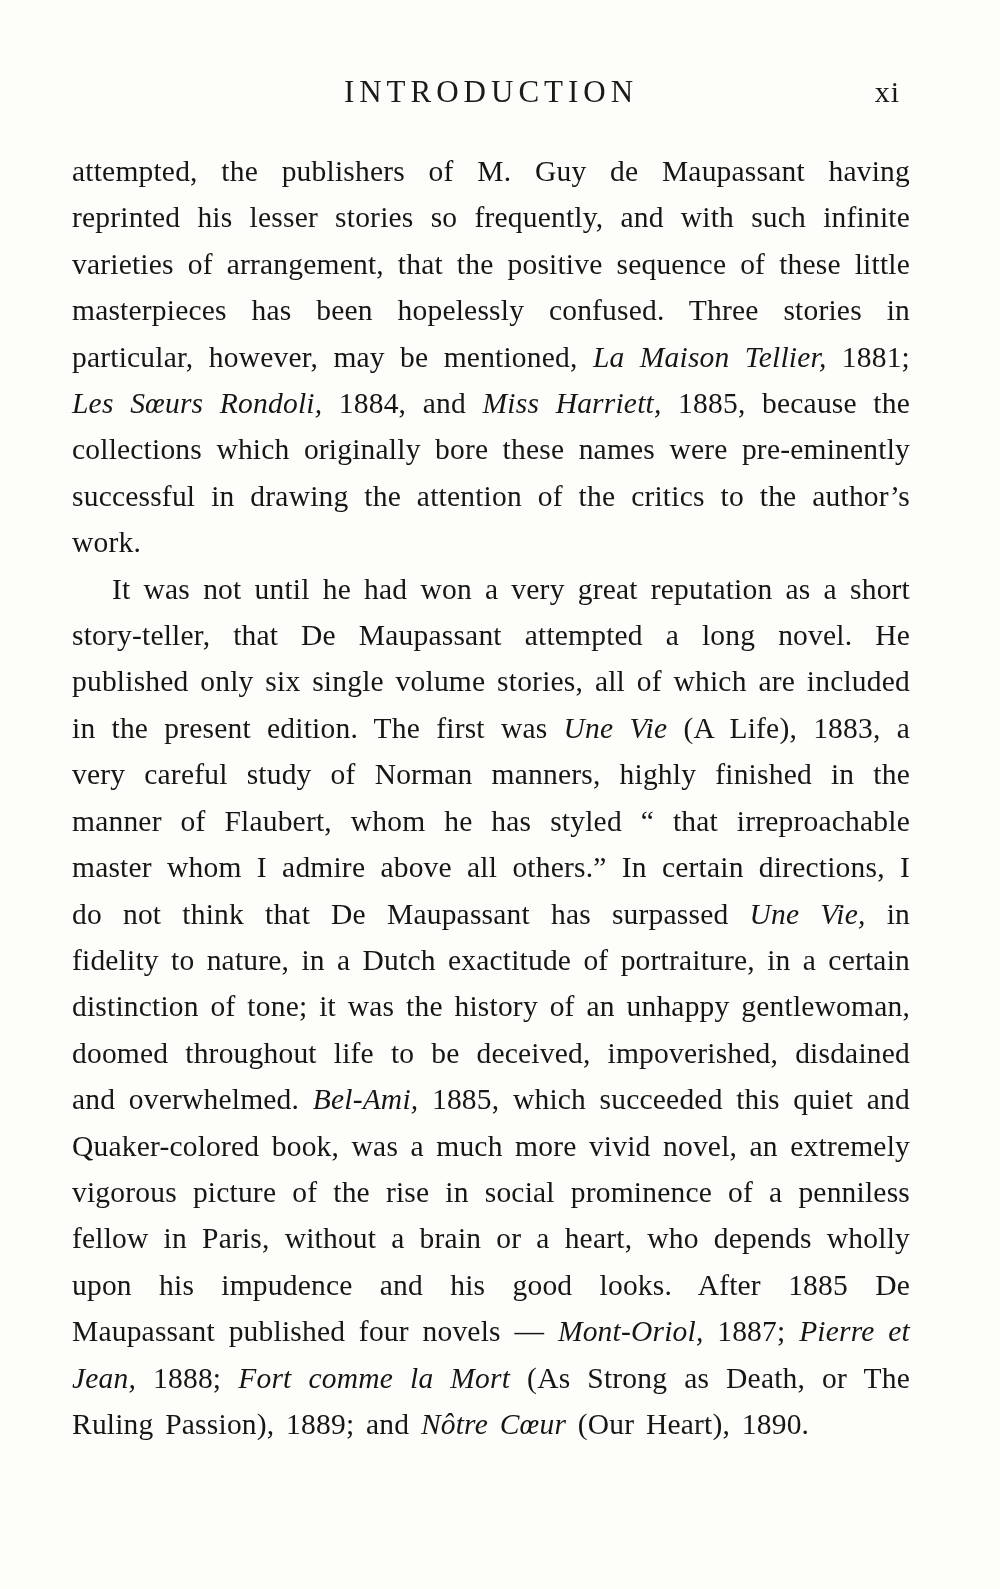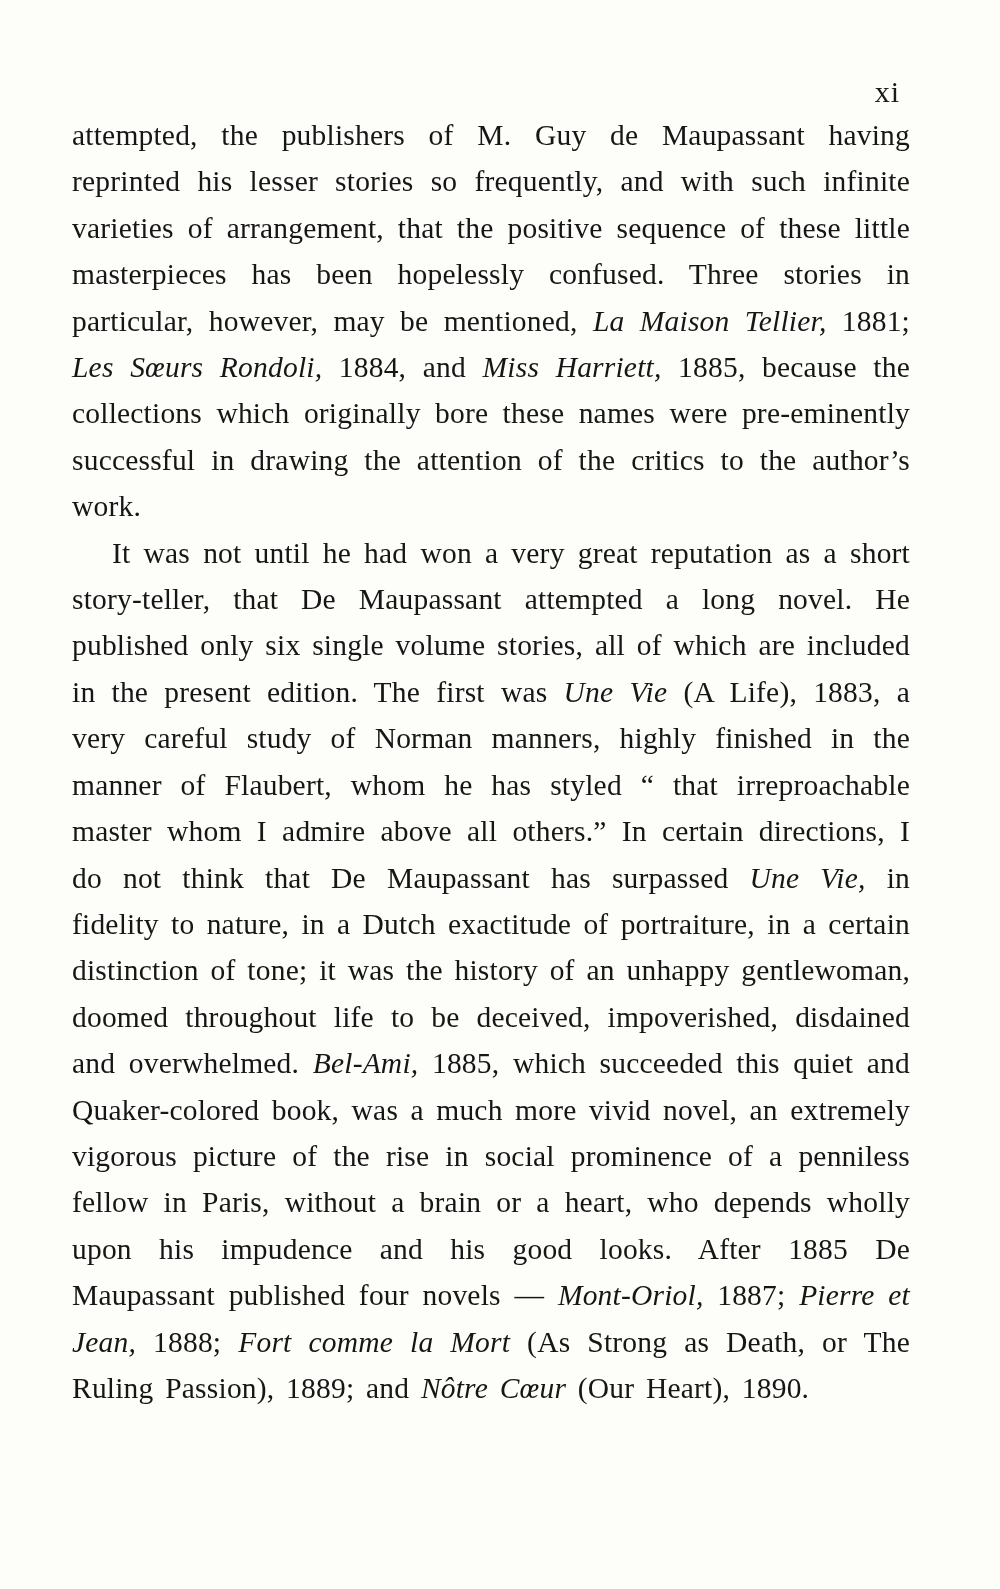--- a/index.html
+++ b/index.html
@@ -54,19 +54,20 @@
     text-indent: 40px;
   }
   .para i {
   }
 </style>
 </head>
 <body>
 
 <div class="page">
   <div class="running-head">
+    <span class="head-title">INTRODUCTION</span>
     <span class="page-num">xi</span>
   </div>
   <div class="text-block">
       <p class="para"><span>attempted, the publishers of M. Guy de Maupassant having reprinted his lesser stories so frequently, and with such infinite varieties of arrangement, that the positive sequence of these little masterpieces has been hopelessly confused.  Three stories in particular, however, may be mentioned, </span><i>La Maison Tellier,</i><span> 1881; </span><i>Les Sœurs Rondoli,</i><span> 1884, and </span><i>Miss Harriett,</i><span> 1885, because the collections which originally bore these names were pre-eminently successful in drawing the attention of the critics to the author’s work.</span></p>
       <p class="para indent"><span>It was not until he had won a very great reputation as a short story-teller, that De Maupassant attempted a long novel.  He published only six single volume stories, all of which are included in the present edition.  The first was </span><i>Une Vie</i><span> (A Life), 1883, a very careful study of Norman manners, highly finished in the manner of Flaubert, whom he has styled “ that irreproachable master whom I admire above all others.”  In certain directions, I do not think that De Maupassant has surpassed </span><i>Une Vie,</i><span> in fidelity to nature, in a Dutch exactitude of portraiture, in a certain distinction of tone; it was the history of an unhappy gentlewoman, doomed throughout life to be deceived, impoverished, disdained and overwhelmed.  </span><i>Bel-Ami,</i><span> 1885, which succeeded this quiet and Quaker-colored book, was a much more vivid novel, an extremely vigorous picture of the rise in social prominence of a penniless fellow in Paris, without a brain or a heart, who depends wholly upon his impudence and his good looks.  After 1885 De Maupassant published four novels — </span><i>Mont-Oriol,</i><span> 1887; </span><i>Pierre et Jean,</i><span> 1888; </span><i>Fort comme la Mort</i><span> (As Strong as Death, or The Ruling Passion), 1889; and </span><i>Nôtre Cœur</i><span> (Our Heart), 1890.</span></p>
     </div>
 </div>
 
 </body></html>

